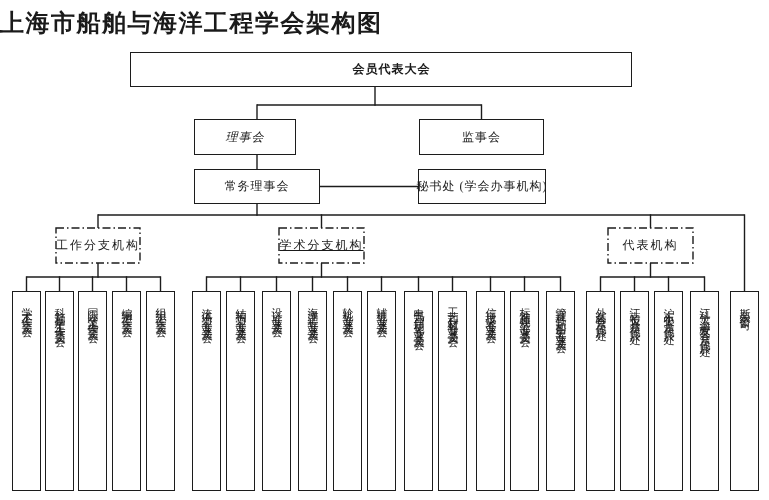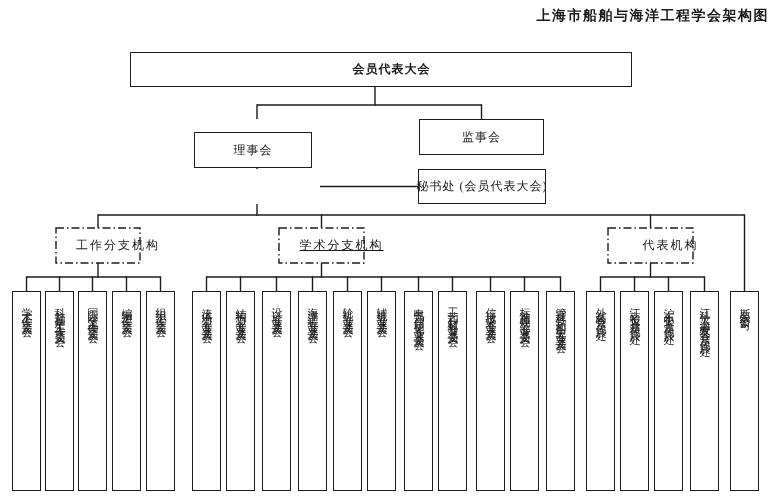--- a/index.html
+++ b/index.html
@@ -1,31 +1,31 @@
 <!DOCTYPE html>
 <html><head>
 <meta charset="utf-8">
 <style>
   html,body { margin:0; padding:0; background:#ffffff; }
   .canvas {
     position:relative; width:769px; height:500px; background:#ffffff;
     font-family:"Liberation Serif", serif; color:#1a1a1a; overflow:hidden;
   }
   .title {
-    position:absolute; top:7px; left:0; width:100%; text-align:right;
-    font-size:14px; font-weight:bold; letter-spacing:1.5px;
+    position:absolute; top:7px; left:0; width:100%; text-align:left;
+    font-size:24px; font-weight:bold; letter-spacing:1.5px;
   }
   svg.lines { position:absolute; left:0; top:0; }
   .box {
     position:absolute; box-sizing:border-box; border:1.6px solid #1c1c1c;
     background:#ffffff; display:flex; align-items:center; justify-content:center;
     font-size:12px; letter-spacing:1px; white-space:nowrap;
   }
   .box.root { font-weight:bold; }
-  .box.plain { border:none; background:transparent; letter-spacing:2px;margin-left:20px; }
+  .box.plain { border:none; background:transparent; letter-spacing:2px; }
   .leaf {
     position:absolute; top:291px; width:29px; height:200px; box-sizing:border-box;
     border:1.6px solid #1c1c1c; background:#ffffff;
     display:flex; justify-content:center; align-items:flex-start; padding-top:7px;
   }
   .vtext {
     writing-mode:vertical-rl; text-orientation:upright;
     font-size:11px; letter-spacing:3.2px; line-height:1;
   }
 </style>
@@ -85,29 +85,32 @@
 
     <rect x="56" y="228" width="84" height="35" stroke-dasharray="8 3 1.5 3"></rect>
     <rect x="279" y="228" width="85" height="35" stroke-dasharray="8 3 1.5 3"></rect>
     <rect x="608" y="228" width="85" height="35" stroke-dasharray="8 3 1.5 3"></rect>
   </svg>
 
   <div class="box root" style="left:130px; top:52px; width:502px; height:35px;padding-left:21px;">
     <span>会员代表大会</span>
   </div>
 
-  <div class="box" style="left:194px; top:132px; width:118px; height:36px;">
+  <div class="box" style="left:194px; top:119px; width:102px; height:36px;font-style:italic;">
     <span>理事会</span>
   </div>
   <div class="box" style="left:419px; top:119px; width:125px; height:36px;justify-content:center;">
     <span>监事会</span>
   </div>
 
+  <div class="box" style="left:194px; top:169px; width:126px; height:35px;">
+    <span>常务理事会</span>
+  </div>
   <div class="box" style="left:418px; top:169px; width:128px; height:35px;">
-    <span>秘书处 (会员代表大会)</span>
+    <span>秘书处 (学会办事机构)</span>
   </div>
 
   <div class="box plain" style="left:56px; top:228px; width:84px; height:35px;">
     <span>工作分支机构</span>
   </div>
   <div class="box plain" style="left:279px; top:228px; width:85px; height:35px;text-decoration:underline;">
     <span>学术分支机构</span>
   </div>
   <div class="box plain" style="left:608px; top:228px; width:85px; height:35px;text-align:right;">
     <span>代表机构</span>

